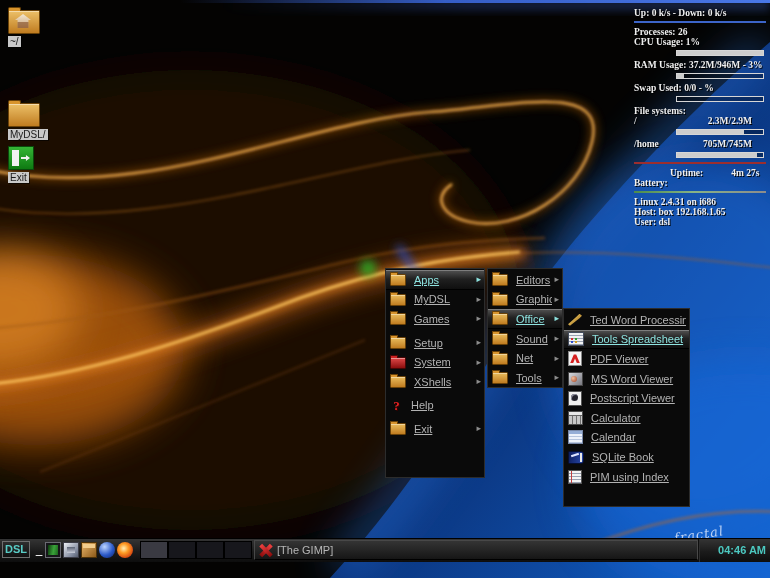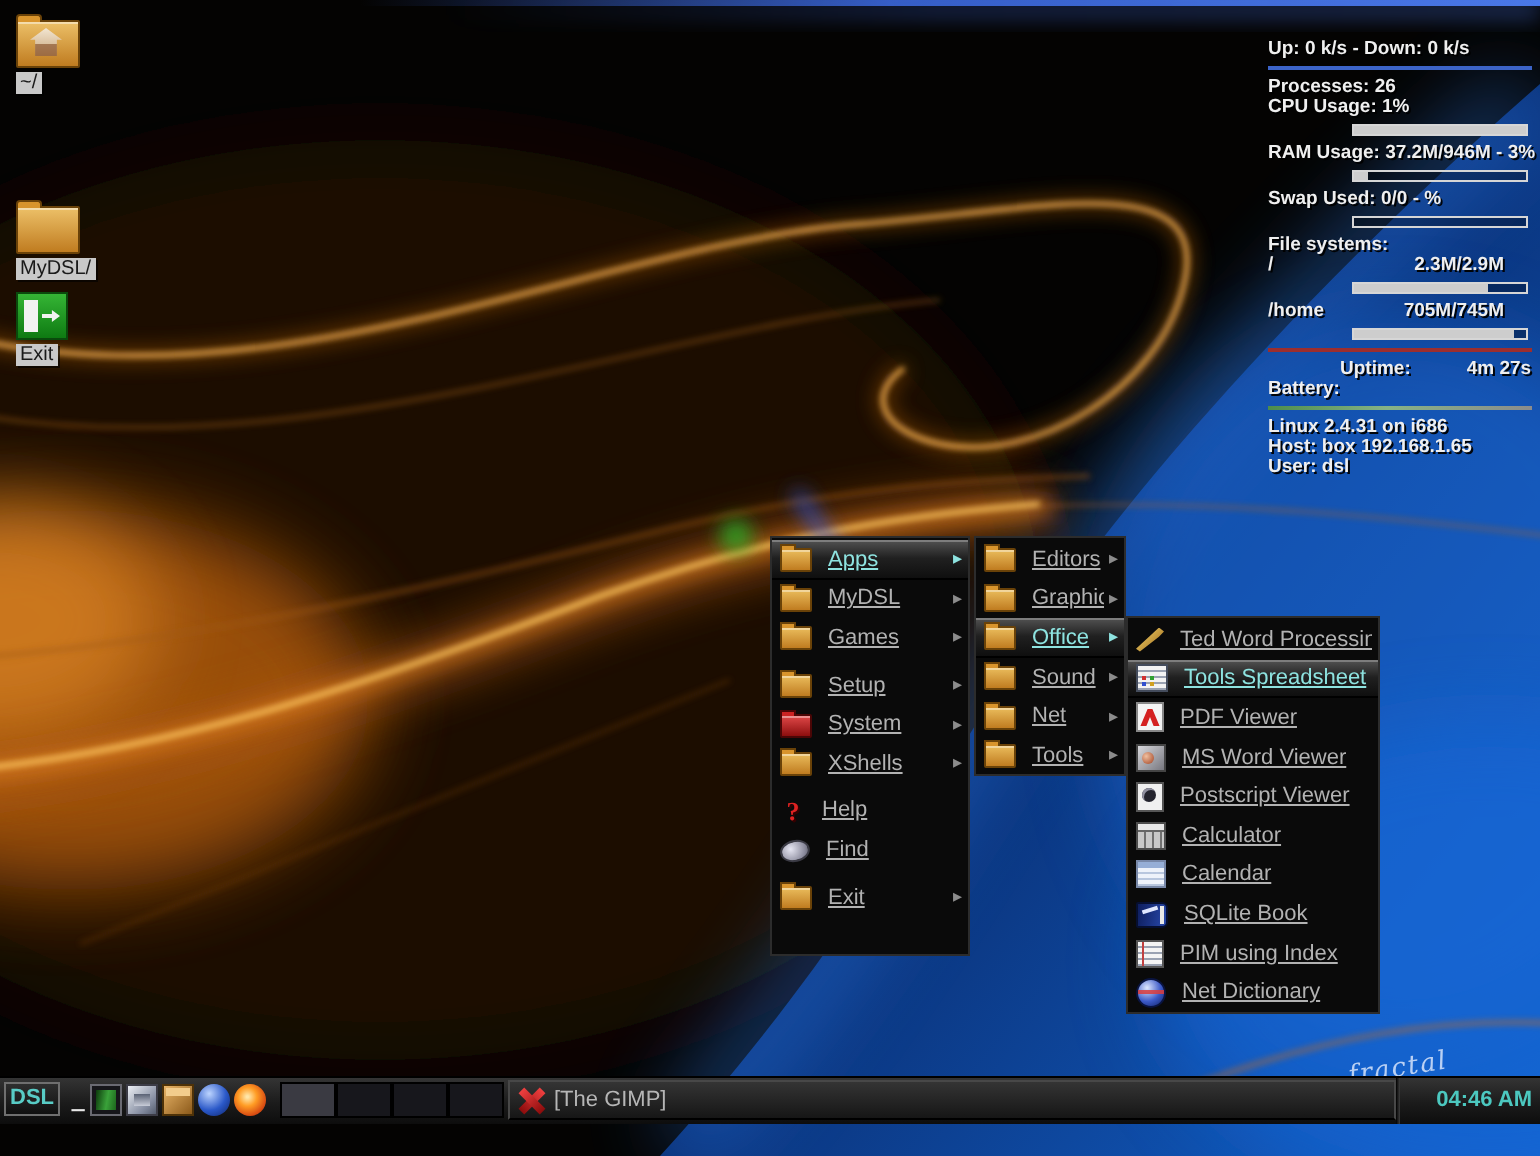--- a/index.html
+++ b/index.html
@@ -8,21 +8,21 @@
   
   .desk-icon{position:absolute;left:4px;width:46px;display:flex;flex-direction:column;align-items:flex-start;z-index:2;cursor:default;}
   .desk-icon .cap{margin:2px 0 0 4px;background:#c9c9c9;color:#1a1a1a;font-size:10px;line-height:11px;padding:0 2px;box-shadow:1px 1px 0 rgba(0,0,0,.6);}
   .fold{position:relative;width:30px;height:22px;margin:4px 0 0 4px;background:linear-gradient(#ecc068,#c07c20);border:1px solid #6a4208;border-radius:1px;box-shadow:inset 0 1px 0 rgba(255,255,255,.45);}
   .fold::before{content:"";position:absolute;top:-4px;left:-1px;width:11px;height:3px;background:#d8942c;border:1px solid #6a4208;border-bottom:none;border-radius:2px 2px 0 0;}
   .fold.home::after{content:"";position:absolute;left:6px;top:3px;width:16px;height:14px;background:linear-gradient(#f2e6d2,#c9a57a);clip-path:polygon(50% 0,100% 42%,84% 42%,84% 100%,16% 100%,16% 42%,0 42%);box-shadow:inset 0 -6px 0 rgba(120,60,20,.55);}
   .exit-ic{position:relative;width:24px;height:22px;margin:2px 0 0 4px;background:linear-gradient(#35b535,#0e7a12);border:1px solid #0a4a0c;}
   .exit-ic::before{content:"";position:absolute;left:3px;top:3px;width:7px;height:16px;background:#f2f2f2;}
   .exit-ic::after{content:"";position:absolute;left:12px;top:8px;width:9px;height:6px;background:#f2f2f2;clip-path:polygon(0 33%,55% 33%,55% 0,100% 50%,55% 100%,55% 66%,0 66%);}
   
-  #monitor{position:absolute;top:20px;right:4px;width:132px;z-index:2;font-family:Liberation Sans, sans-serif;font-size:9.5px;font-weight:bold;color:#efefef;text-shadow:1px 1px 0 rgba(0,0,0,.95);line-height:10px;}
+  #monitor{position:absolute;top:8px;right:4px;width:132px;z-index:2;font-family:Liberation Serif, serif;font-size:9.5px;font-weight:bold;color:#efefef;text-shadow:1px 1px 0 rgba(0,0,0,.95);line-height:10px;}
   .m-line{white-space:pre;margin-bottom:0;}
   .m-hr{height:2px;margin:3px 0 4px 0;}
   .m-hr.blue{background:#3c64c8;}
   .m-hr.red{background:#9c2e2e;}
   .m-hr.green{background:linear-gradient(90deg,#4c8c4c,#86b286 45%,#8c8c8c);}
   .m-bar{width:86px;height:4px;border:1px solid #d6d6d6;margin:3px 2px 4px auto;background:rgba(0,0,0,.3);}
   .m-fill{height:100%;background:#cdcdcd;}
   .m-fs{display:flex;justify-content:space-between;padding-right:14px;white-space:pre;}
   .m-two{display:flex;white-space:pre;padding-left:36px;}
   .m-two .v{margin-left:28px;}
@@ -237,24 +237,20 @@
     <div class="mi">
       <span class="ic ic-folder"></span>
       <span class="lbl">XShells</span>
         <span class="arr">▸</span>
     </div>
     <div class="msp"></div>
     <div class="mi">
       <span class="ic ic-help">?</span>
       <span class="lbl">Help</span>
     </div>
-    <div class="mi">
-      <span class="ic ic-find"></span>
-      <span class="lbl">Find</span>
-    </div>
     <div class="msp"></div>
     <div class="mi">
       <span class="ic ic-folder"></span>
       <span class="lbl">Exit</span>
         <span class="arr">▸</span>
     </div>
   </div>
 
   <div class="menu" id="menu-apps">
     <div class="mi">
@@ -318,24 +314,20 @@
       <span class="ic ic-cal"></span>
       <span class="lbl">Calendar</span>
     </div>
     <div class="mi">
       <span class="ic ic-sqlite"></span>
       <span class="lbl">SQLite Book</span>
     </div>
     <div class="mi">
       <span class="ic ic-pim"></span>
       <span class="lbl">PIM using Index</span>
-    </div>
-    <div class="mi">
-      <span class="ic ic-globe"></span>
-      <span class="lbl">Net Dictionary</span>
     </div>
   </div>
 
   <div id="taskbar">
     <div id="dsl-btn">DSL</div>
     <div class="tbi tbi-min" style="left:33px;">_</div>
     <div class="tbi tbi-term" style="left:45px;"></div>
     <div class="tbi tbi-fm" style="left:63px;"></div>
     <div class="tbi tbi-box" style="left:81px;"></div>
     <div class="tbi tbi-ball" style="left:99px;"></div>

